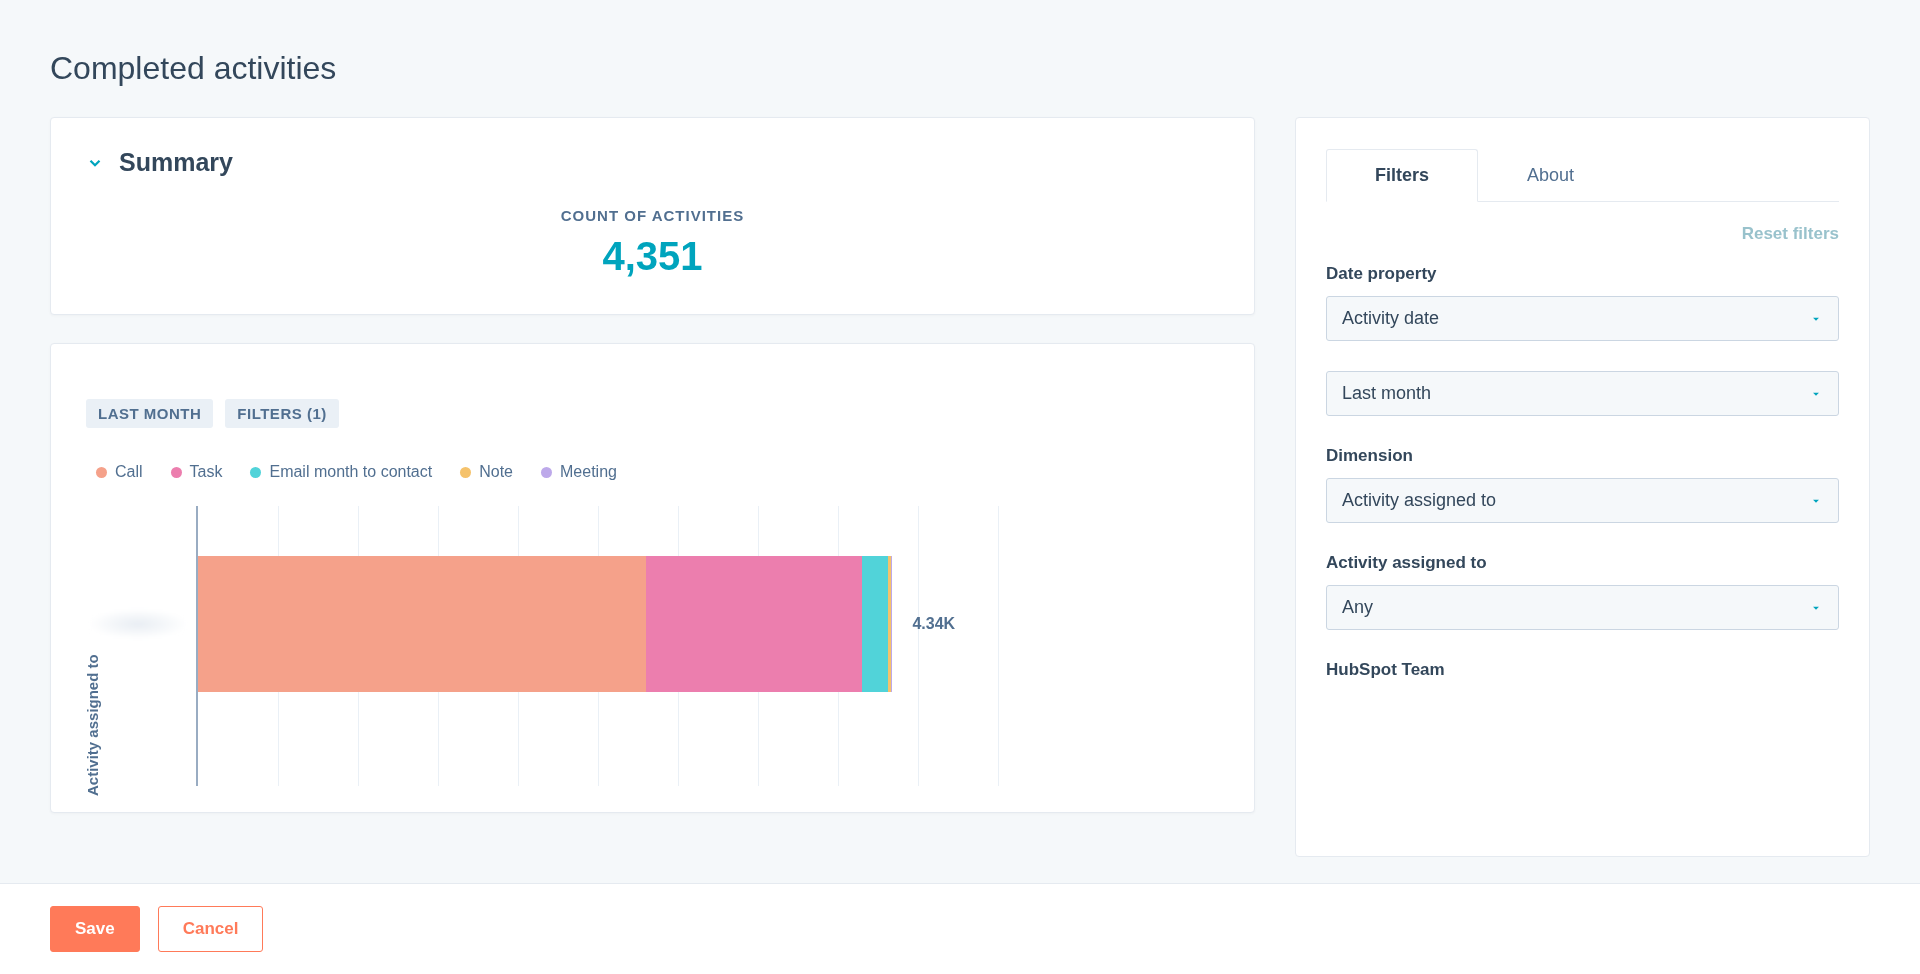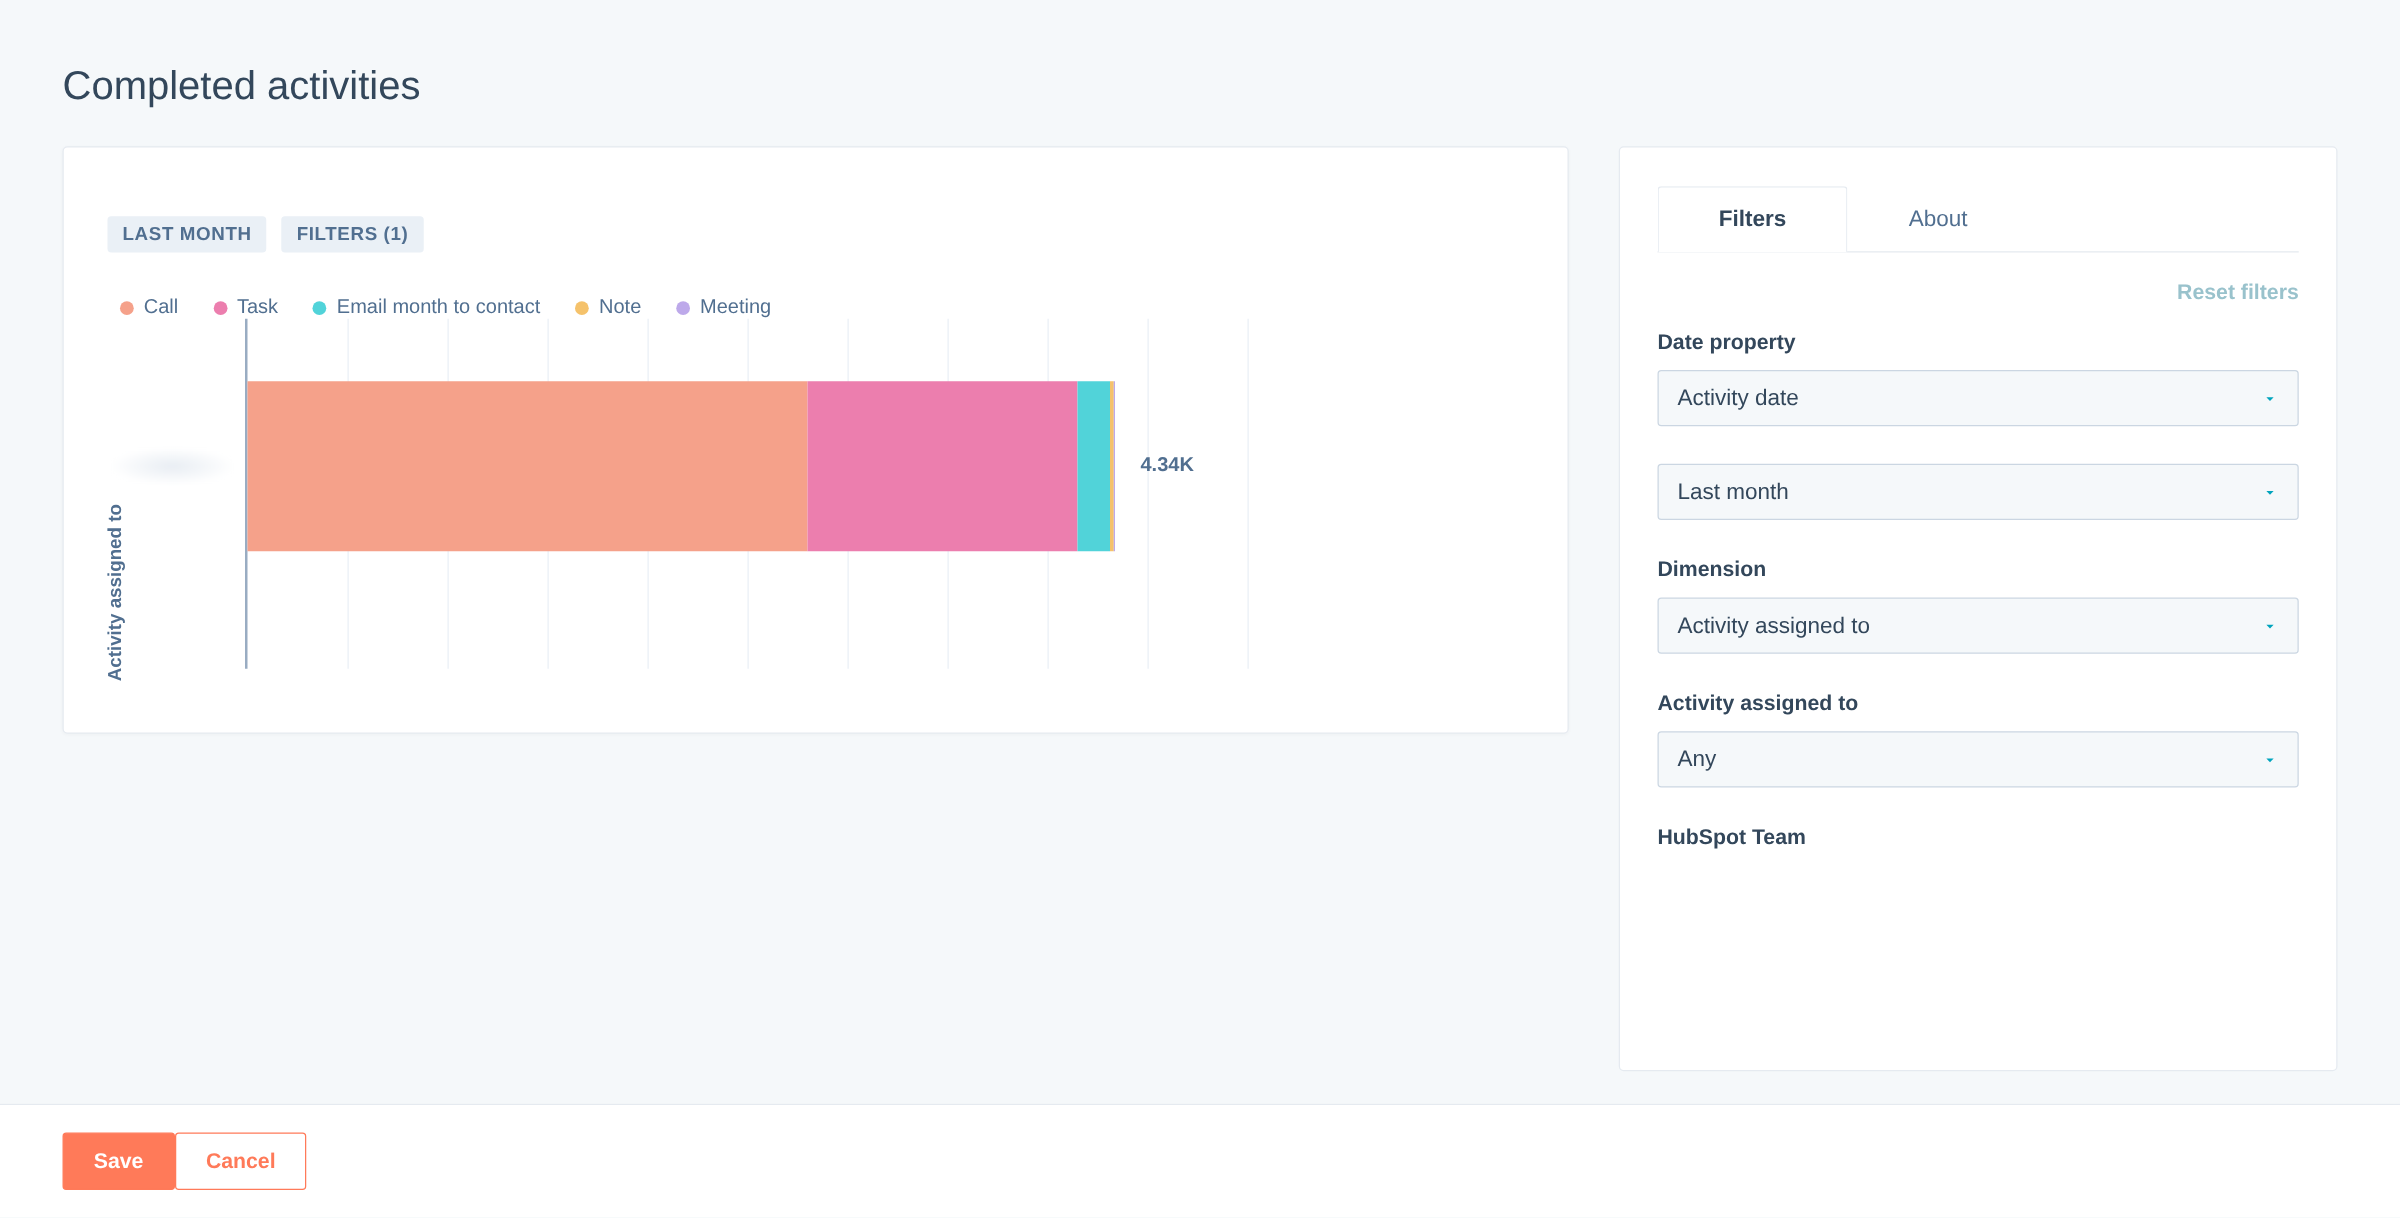--- a/index.html
+++ b/index.html
@@ -92,20 +92,21 @@
   color: #516f90;
   font-size: 15px;
   font-weight: 700;
   letter-spacing: 0.5px;
   padding: 6px 12px;
   border-radius: 3px;
 }
 .legend-row {
   display: flex;
   gap: 28px;
+  margin-bottom: 25px;
   padding-left: 10px;
 }
 .legend-item {
   display: flex;
   align-items: center;
   gap: 8px;
   font-size: 16px;
   color: #516f90;
 }
 .legend-dot {
@@ -245,21 +246,21 @@
 .caret svg { width: 14px; height: 14px; }
 .footer {
   position: absolute;
   bottom: 0;
   left: 0;
   right: 0;
   background: #ffffff;
   border-top: 1px solid #e5eaf0;
   padding: 22px 50px;
   display: flex;
-  gap: 0;
+  gap: 18px;
   align-items: center;
 }
 .btn {
   font-size: 17px;
   font-weight: 600;
   padding: 12px 24px;
   border-radius: 3px;
   cursor: pointer;
 }
 .btn-primary {
@@ -276,20 +277,34 @@
 </head>
 <body>
 
 <div class="page">
   <h1 class="page-title">Completed activities</h1>
 
   <div class="content">
 
     <div class="left-col">
 
+      <div class="card summary-card">
+        <div class="summary-header">
+          <span class="chevron-down">
+            <svg viewBox="0 0 24 24" fill="none" stroke="currentColor" stroke-width="3">
+                <polyline points="6 9 12 15 18 9"></polyline>
+              </svg>
+          </span>
+          <span class="summary-title">Summary</span>
+        </div>
+        <div class="summary-body">
+          <div class="metric-label">COUNT OF ACTIVITIES</div>
+          <div class="metric-value">4,351</div>
+        </div>
+      </div>
 
       <div class="card chart-card">
         <div class="chip-row">
           <span class="chip">LAST MONTH</span>
           <span class="chip">FILTERS (1)</span>
         </div>
         <div class="legend-row" id="legend-row">
             <div class="legend-item">
               <span class="legend-dot" style="background: rgb(245, 161, 138);"></span>
               <span>Call</span>

